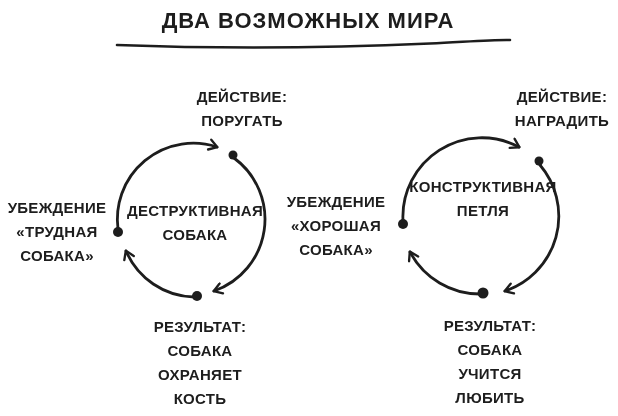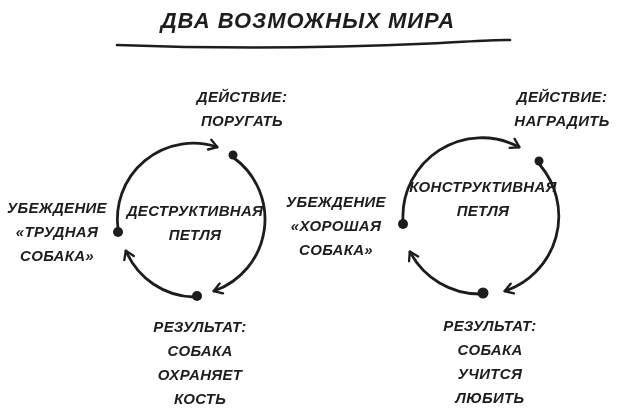--- a/index.html
+++ b/index.html
@@ -8,21 +8,20 @@
     width: 618px; height: 416px;
     background: var(--bg);
     font-family: "Liberation Sans", "DejaVu Sans", sans-serif;
     overflow: hidden;
   }
   .stage {
     position: relative;
     width: 618px; height: 416px;
     background: var(--bg);
     color: var(--ink);
-    font-style: italic;
   }
   .hand-text {
     position: absolute;
     transform: translateX(-50%);
     text-align: center;
     white-space: pre-line;
     font-weight: 700;
     color: var(--ink);
     letter-spacing: 0.3px;
   }
@@ -90,21 +89,21 @@
     </g>
   </svg>
 
   <div>
     <div class="hand-text label" style="left:242px; top:85px;">ДЕЙСТВИЕ:
 ПОРУГАТЬ</div>
     <div class="hand-text label" style="left:57px; top:196px;">УБЕЖДЕНИЕ
 «ТРУДНАЯ
 СОБАКА»</div>
     <div class="hand-text label" style="left:195px; top:199px;">ДЕСТРУКТИВНАЯ
-ПЕТЛЯ</div>
+СОБАКА</div>
     <div class="hand-text label" style="left:200px; top:315px;">РЕЗУЛЬТАТ:
 СОБАКА
 ОХРАНЯЕТ
 КОСТЬ</div>
   </div>
 
   <div>
     <div class="hand-text label" style="left:562px; top:85px;">ДЕЙСТВИЕ:
 НАГРАДИТЬ</div>
     <div class="hand-text label" style="left:336px; top:190px;">УБЕЖДЕНИЕ

